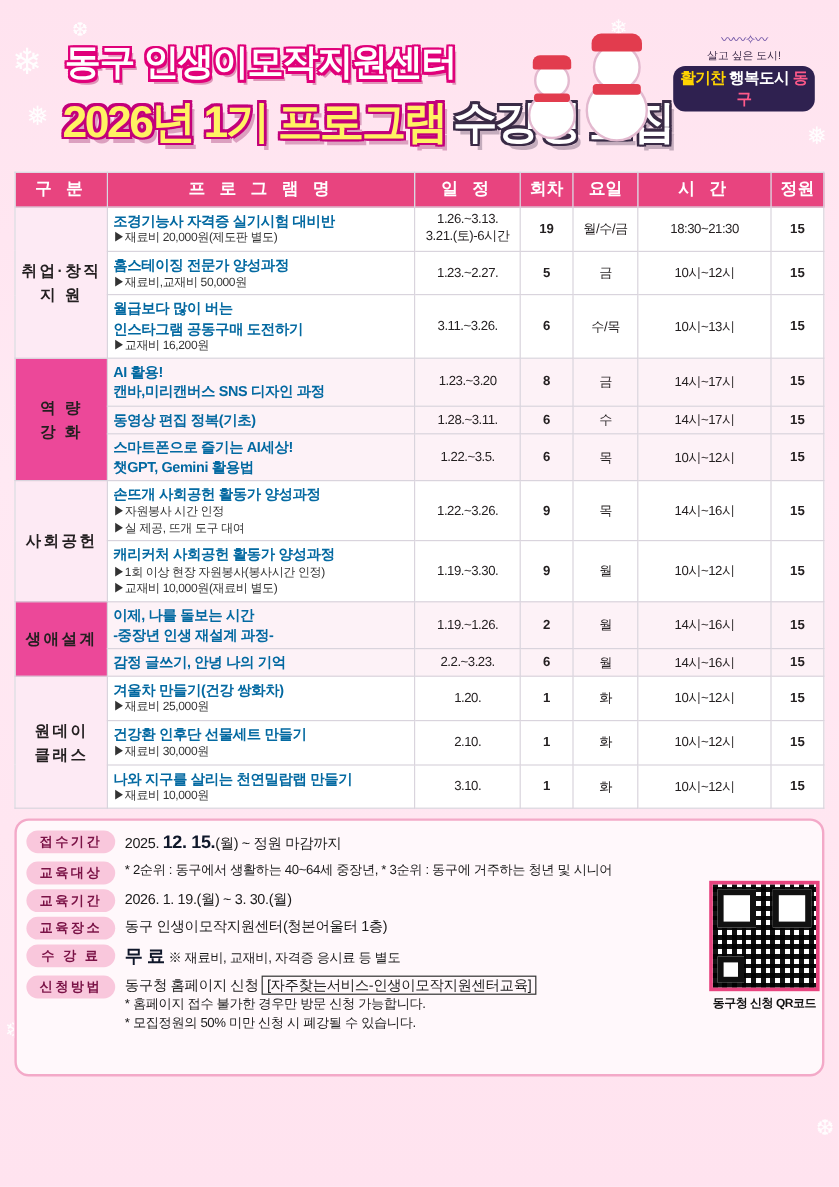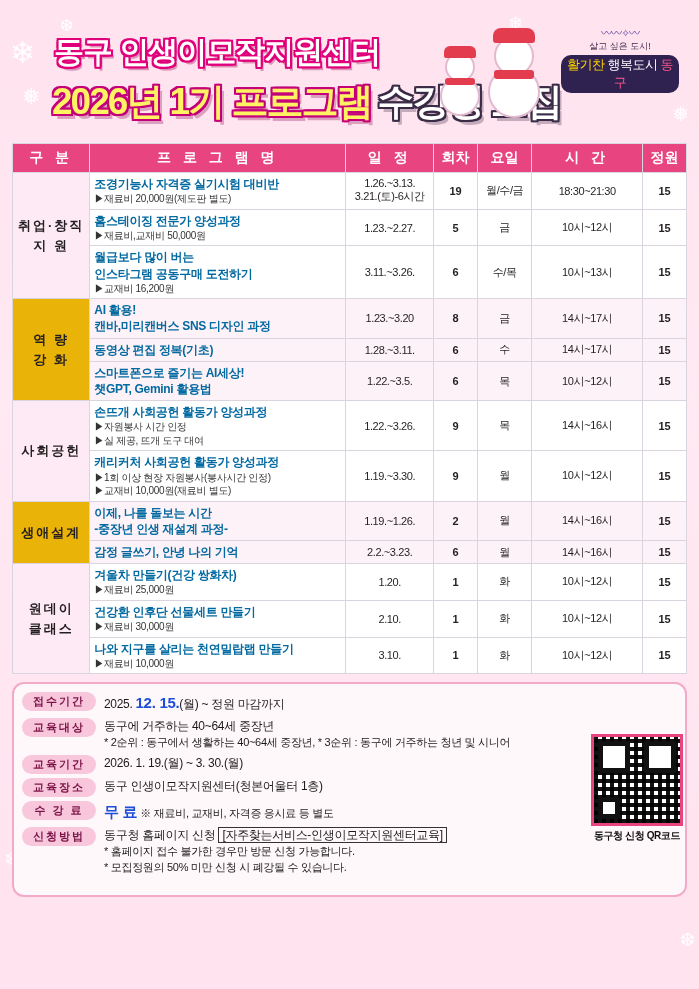--- a/index.html
+++ b/index.html
@@ -75,21 +75,21 @@
   .snowmen { position:absolute; right: 130px; top: 8px; width: 115px; height: 95px; }
   .sm { position:absolute; }
   .sm .body { position:absolute; border-radius:50%; background:#fff; border:2px solid #e3b9cf; }
   .hat { position:absolute; background:#e23c4e; border-radius:3px; }
   .scarf { position:absolute; background:#e23c4e; border-radius:3px; }
   .brand {
     position: absolute; right: 6px; top: 10px; width: 118px; text-align:center;
   }
   .brand .b1 { font-size: 9px; color:#3b2a48; font-weight:normal; }
   .brand .b2 {
-    font-size: 13px; font-weight:normal; color:#fff;
+    font-size: 13px; font-weight:bold; color:#fff;
     background: #2f2150; border-radius: 10px; padding: 1px 4px; display:inline-block; margin-top:2px;
     letter-spacing:-0.5px;
   }
   .brand .b2 .o { color:#ffd400; }
   .brand .b2 .r { color:#ff5a8a; }
   .brand .doodle { font-size: 11px; color:#6a4fa3; letter-spacing:-1px; }
 
   
   table.prog {
     width: 100%;
@@ -121,21 +121,21 @@
     text-align: center;
     letter-spacing: 2px;
     line-height: 1.5;
   }
   .pname { text-align: left; line-height: 1.35; }
   .pname .main { font-weight: bold; font-size: 12px; color:#0369a1; letter-spacing:-0.3px; }
   .pname .sub { font-size: 10px; color: #333; display:block; letter-spacing:-0.3px; }
   .c { text-align:center; font-size:11px; letter-spacing:-0.4px; }
   .bold-c { text-align:center; font-weight:bold; font-size:11px; }
   tr.alt td:not(.cat) { background: #fdf2f7; }
-  tr.alt td.cat { background:#eab308; }
+  tr.alt td.cat { background:#ec4899; }
 
   
   .info {
     margin-top: 8px;
     background: #fff8fb;
     border: 2px solid #f3a9c8;
     border-radius: 12px;
     padding: 8px 10px 6px 8px;
     position: relative;
     min-height: 215px;
@@ -147,21 +147,21 @@
     color: #7a1246;
     font-size: 11px;
     font-weight: bold;
     border-radius: 11px;
     text-align: center;
     padding: 2px 0;
     margin-right: 8px;
     letter-spacing: 2px;
   }
   .info-txt { font-size: 12px; color: #1b1b1b; line-height: 1.45; letter-spacing:-0.3px; }
-  .info-txt .red { color: #1d4ed8; font-weight: bold; }
+  .info-txt .red { color: #0f172a; font-weight: bold; }
   .info-txt .big { font-size: 15px; font-weight: bold; }
   .info-txt .note { font-size: 11px; }
   .underline-box { border: 1px solid #333; padding: 0 3px; }
   .qr {
     position: absolute;
     right: 0;
     top: 50px;
     width: 96px;
     text-align: center;
   }
@@ -549,21 +549,20 @@
     <div class="info-row">
       <div class="tag">접수기간</div>
       <div class="info-txt">
         <span>2025. </span><span class="red big">12. 15.</span><span>(월) ~ 정원 마감까지</span>
       </div>
     </div>
 
     <div class="info-row">
       <div class="tag">교육대상</div>
       <div class="info-txt">
-        <div>동구에 거주하는 40~64세 중장년</div>
         <div class="note">* 2순위 : 동구에서 생활하는 40~64세 중장년, * 3순위 : 동구에 거주하는 청년 및 시니어</div>
       </div>
     </div>
 
     <div class="info-row">
       <div class="tag">교육기간</div>
       <div class="info-txt">2026. 1. 19.(월) ~ 3. 30.(월)</div>
     </div>
 
     <div class="info-row">

